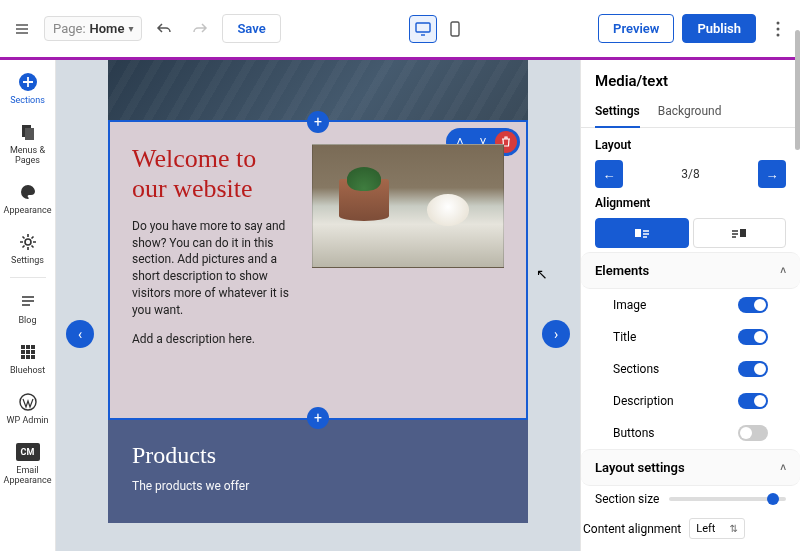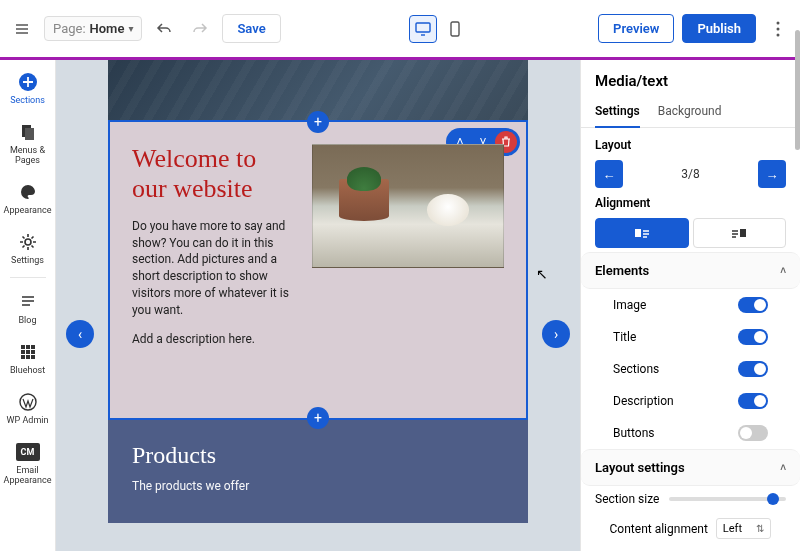--- a/index.html
+++ b/index.html
@@ -64,21 +64,21 @@
 .align-btn.active { background:#175bd3; border-color:#175bd3; color:#fff;}
 .accordion-head { padding:10px 14px; border-top:1px solid #eee; border-bottom:1px solid #eee; background:#fafafa; font-weight:600; font-size:13px; display:flex; justify-content:space-between; align-items:center; cursor:pointer;border-radius:9px;}
 .el-row { display:flex; justify-content:space-between; align-items:center; padding:8px 32px; font-size:12px;}
 .toggle { width:30px; height:16px; border-radius:8px; background:#ccc; position:relative; cursor:pointer;}
 .toggle::after{content:"";position:absolute;width:12px;height:12px;border-radius:50%;background:#fff;top:2px;left:2px;transition:.15s;}
 .toggle.on{ background:#175bd3;}
 .toggle.on::after{ left:16px;}
 .slider-row { display:flex; align-items:center; padding:6px 14px; font-size:12px; gap:10px;}
 .slider-track { flex:1; height:4px; background:#ddd; border-radius:2px; position:relative;}
 .slider-thumb { position:absolute; right:6%; top:-4px; width:12px; height:12px; border-radius:50%; background:#175bd3; cursor:pointer;}
-.select-row { display:flex; align-items:center; justify-content:center; padding:6px 2px; font-size:12px; gap:8px;}
+.select-row { display:flex; align-items:center; justify-content:flex-start; padding:6px 2px; font-size:12px; gap:8px;}
 .sel { border:1px solid #ddd; border-radius:3px; padding:3px 6px; font-size:11px; display:flex; align-items:center; gap:14px; cursor:pointer; background:#fff;}
 .chev { font-size:10px; color:#666;}
 .cursor { position:absolute; left:480px; top:206px; font-size:14px; color:#000; pointer-events:none;}
 .scrollthumb{position:absolute;right:0;top:30px;width:5px;height:120px;background:#bdbdbd;border-radius:3px;}
 svg{display:block;}
 .cm-badge{width:24px;height:18px;background:#333;color:#fff;font-size:9px;font-weight:700;display:flex;align-items:center;justify-content:center;border-radius:2px;}
 </style>
 </head>
 <body>
 

